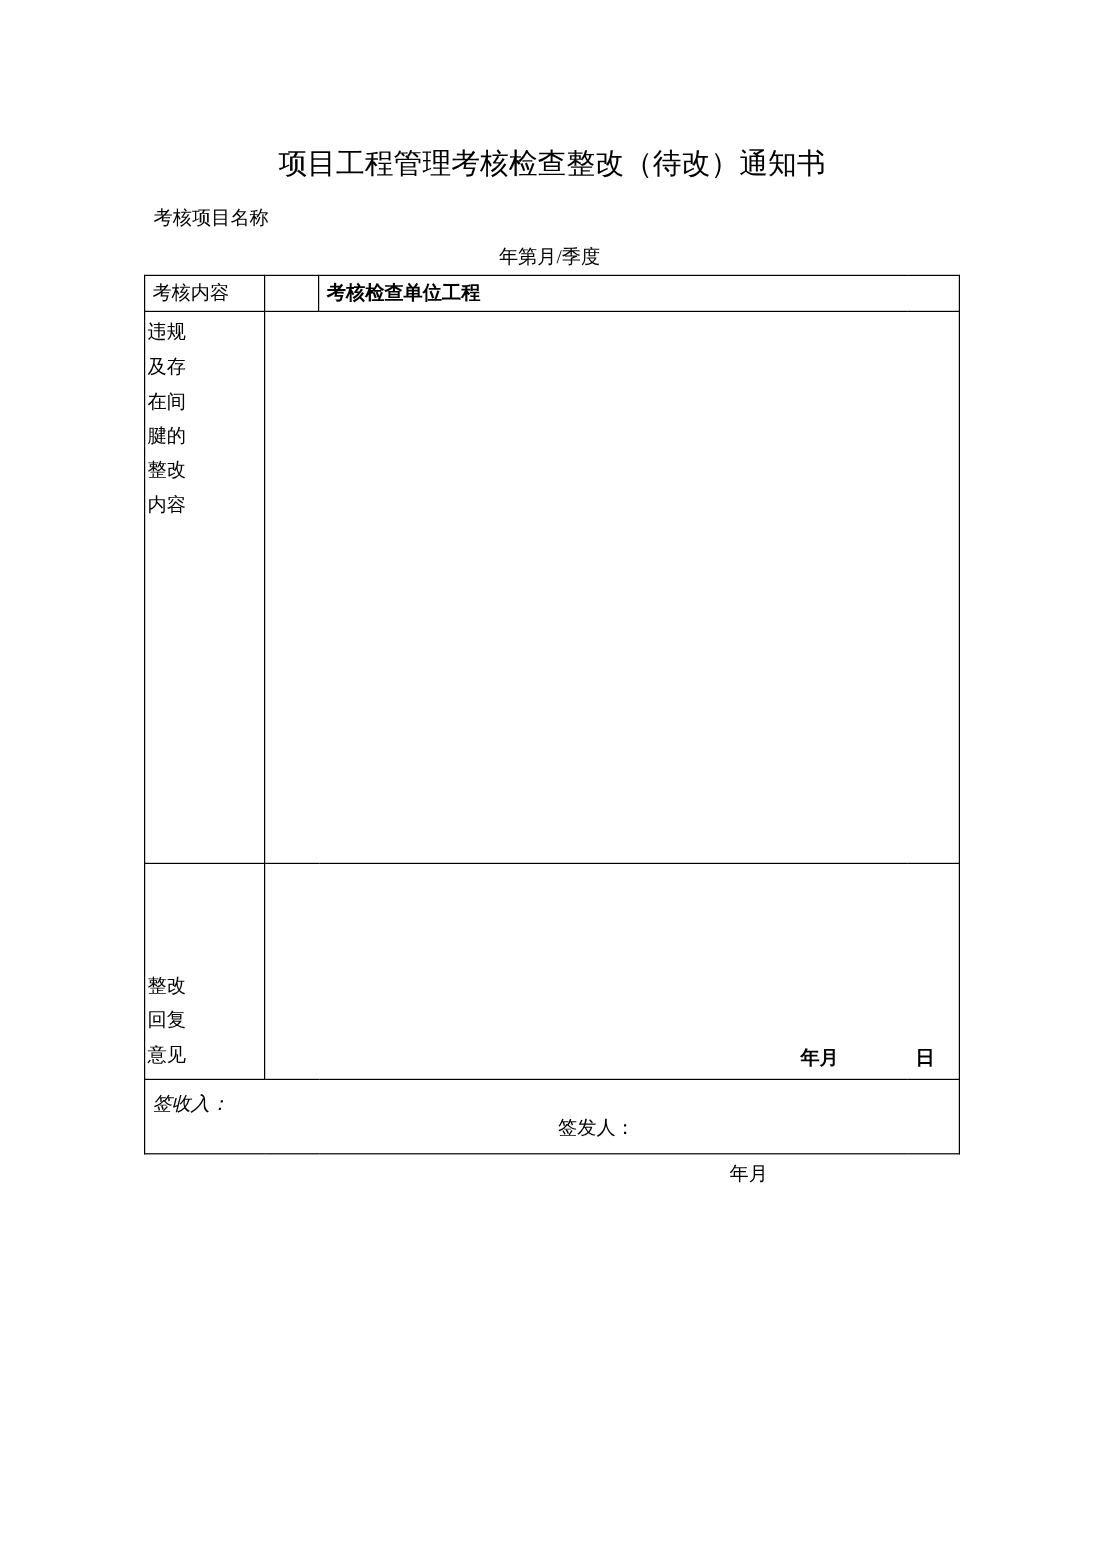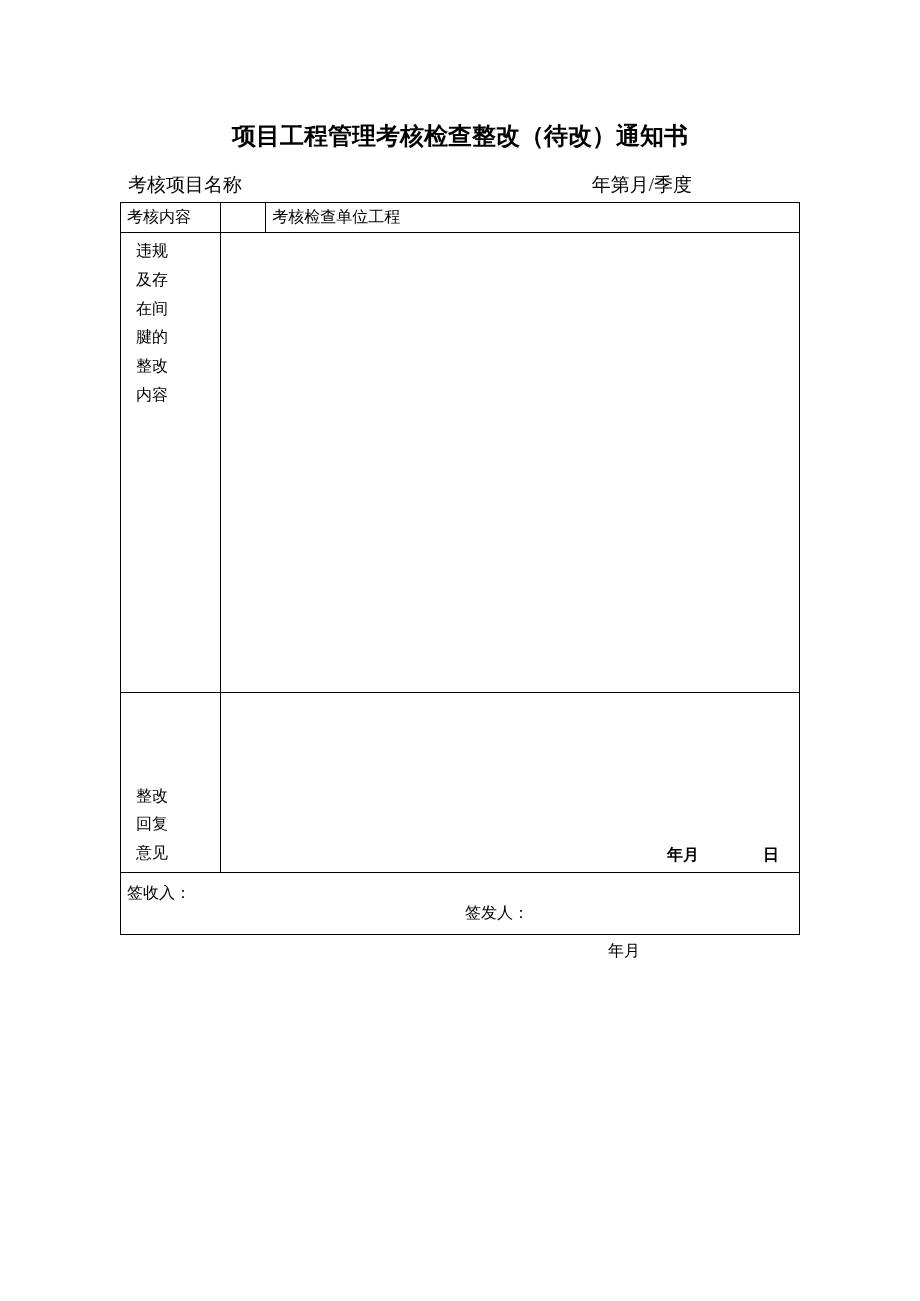--- a/index.html
+++ b/index.html
@@ -9,62 +9,62 @@
       width: 920px;
       height: 1301px;
       position: relative;
     }
     .page {
       padding: 120px 120px 0 120px;
     }
     .title {
       text-align: center;
       font-size: 24px;
-      font-weight: bold;
+      font-weight: normal;
       margin-bottom: 20px;
       font-family: "SimHei", "黑体", "SimSun", sans-serif;
     }
     .header-row {
       display: flex;
-      font-size: 19px;
+      font-size: 16px;
       padding: 0 8px 4px 8px;
     }
     .header-left { flex: 0 0 auto; }
-    .header-right { flex: 1; text-align: right; padding-right: 100px;}
+    .header-right { flex: 1; text-align: center; padding-right: 100px; margin-top: 32px;}
     table.form {
       width: 100%;
       border-collapse: collapse;
       font-size: 16px;
     }
     table.form td {
       border: 1px solid #000;
       vertical-align: top;
       padding: 4px 6px;
     }
     .label-col {
       width: 52px;
       line-height: 1.8;
-      padding: 4px 15px !important;
+      padding: 4px 2px !important;
       text-align: left;
     }
     .row-examine td { padding: 6px 4px; }
     .row-examine .content-label { width: 100px; margin-top: 24px; }
     .row-examine .unit-label { }
     .vgap { line-height: 1.8; }
     .amp { font-style: italic; font-family: serif; font-size: 20px;}
     .reply-cell { position: relative; height: 180px; font-weight: bold; }
     .reply-date {
       position: absolute;
       bottom: 6px;
       right: 20px;
       letter-spacing: 0px;
     }
     .reply-date .ym { margin-right: 60px; }
     .sign-row { display: flex; }
-    .sign-left { flex: 1; }
+    .sign-left { flex: 1; font-style: italic; }
     .sign-right { flex: 1; padding-left: 10px; margin-top: 20px;}
     .footer-date {
       text-align: right;
       padding-right: 160px;
       padding-top: 6px;
       font-size: 16px;
     }
   </style>
 </head>
 <body>
@@ -75,21 +75,21 @@
   <div class="header-row">
     <span class="header-left">考核项目名称</span>
     <span class="header-right">年第月/季度</span>
   </div>
 
   <table class="form">
     <tbody>
         <tr class="row-examine">
       <td class="content-label" colspan="1">考核内容</td>
       <td></td>
-      <td class="unit-label" style="border-left:none;border-right:none;">考核检查单位工程</td>
+      <td class="unit-label" style="border-left:none;border-right:none;font-weight:bold;">考核检查单位工程</td>
       <td style="border-left:none;"></td>
     </tr>
     <tr>
       <td class="label-col vgap">
         <div>违规</div>
         <div>及存</div>
         <div>在间</div>
         <div>腱的</div>
         <div>整改</div>
         <div>内容</div>

